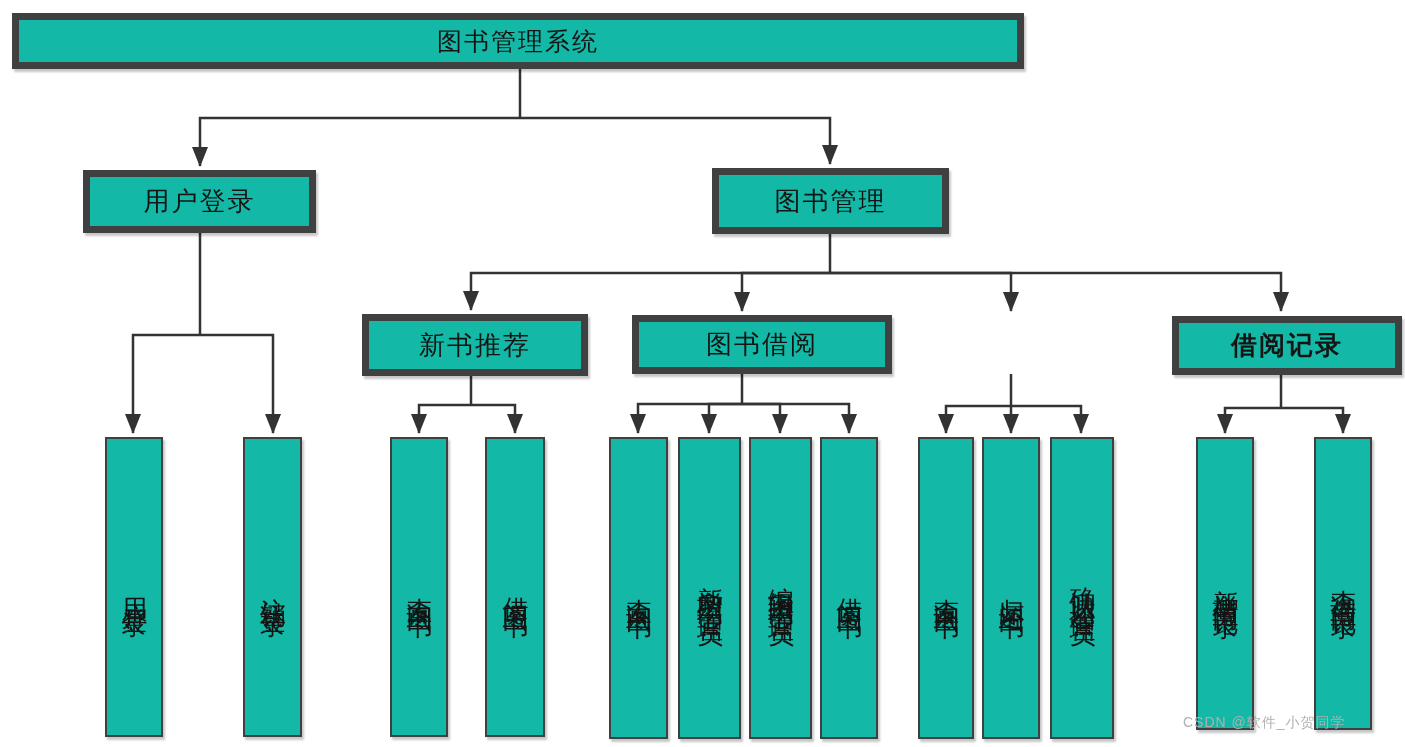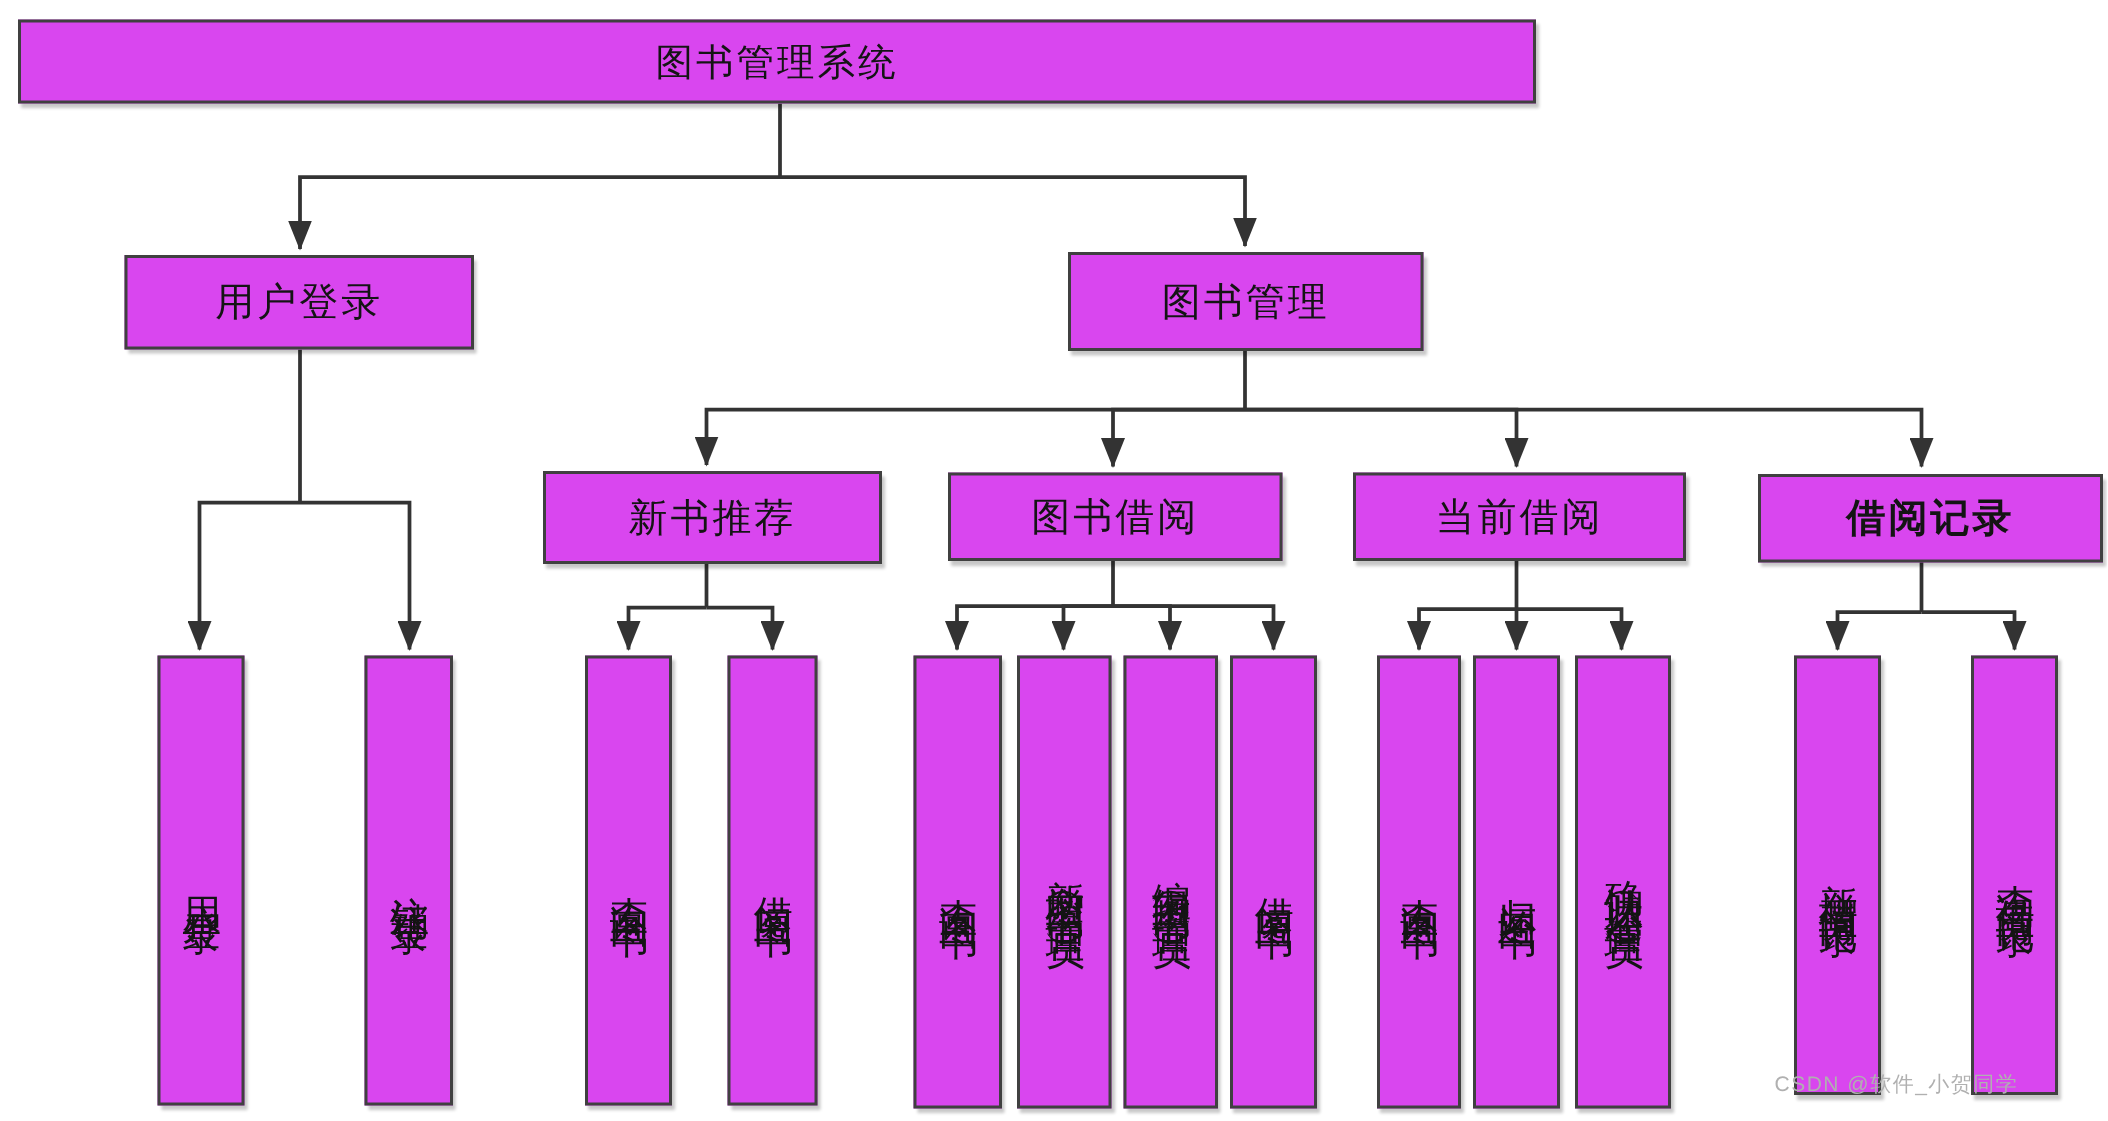--- a/index.html
+++ b/index.html
@@ -7,22 +7,22 @@
     position: relative;
     width: 1405px;
     height: 747px;
     background: #ffffff;
     font-family: "Liberation Sans", sans-serif;
     overflow: hidden;
   }
   #wires { position: absolute; left: 0; top: 0; width: 1405px; height: 747px; }
   .node {
     position: absolute;
-    background: #d946ef;
-    border: 2px solid #404040;
+    background: #14b8a6;
+    border: 7px solid #404040;
     box-shadow: 2px 3px 2px rgba(0,0,0,0.22);
     display: flex;
     align-items: center;
     justify-content: center;
     color: #141414;
     box-sizing: border-box;
   }
   .hnode { font-size: 26px; letter-spacing: 2px; }
   .root  { font-size: 25px; }
   .vnode {
@@ -92,22 +92,21 @@
       <path d="M1281,408 L1343,408 L1343,433" marker-end="url(#arr)"></path>
     </g>
   </svg>
 
   <div class="node hnode root" style="left:12px; top:13px; width:1012px; height:56px;">图书管理系统</div>
 
   <div class="node hnode" style="left:83px; top:170px; width:233px; height:63px;">用户登录</div>
   <div class="node hnode" style="left:712px; top:168px; width:237px; height:66px;text-align:right;">图书管理</div>
 
   <div class="node hnode" style="left:362px; top:314px; width:226px; height:62px;">新书推荐</div>
-  <div class="node hnode" style="left:632px; top:315px; width:223px; height:59px;">图书借阅</div>
-  <div class="node hnode" style="left:902px; top:315px; width:222px; height:59px;">当前借阅</div>
+  <div class="node hnode" style="left:632px; top:315px; width:260px; height:59px;">图书借阅</div>
   <div class="node hnode" style="left:1172px; top:316px; width:230px; height:59px;font-weight:bold;">借阅记录</div>
 
   <div class="node vnode" style="left:105px; top:437px; width:58px; height:300px;">
     <span>用户登录</span>
   </div>
   <div class="node vnode" style="left:243px; top:437px; width:59px; height:300px;">
     <span>注销登录</span>
   </div>
 
   <div class="node vnode" style="left:390px; top:437px; width:58px; height:300px;">

